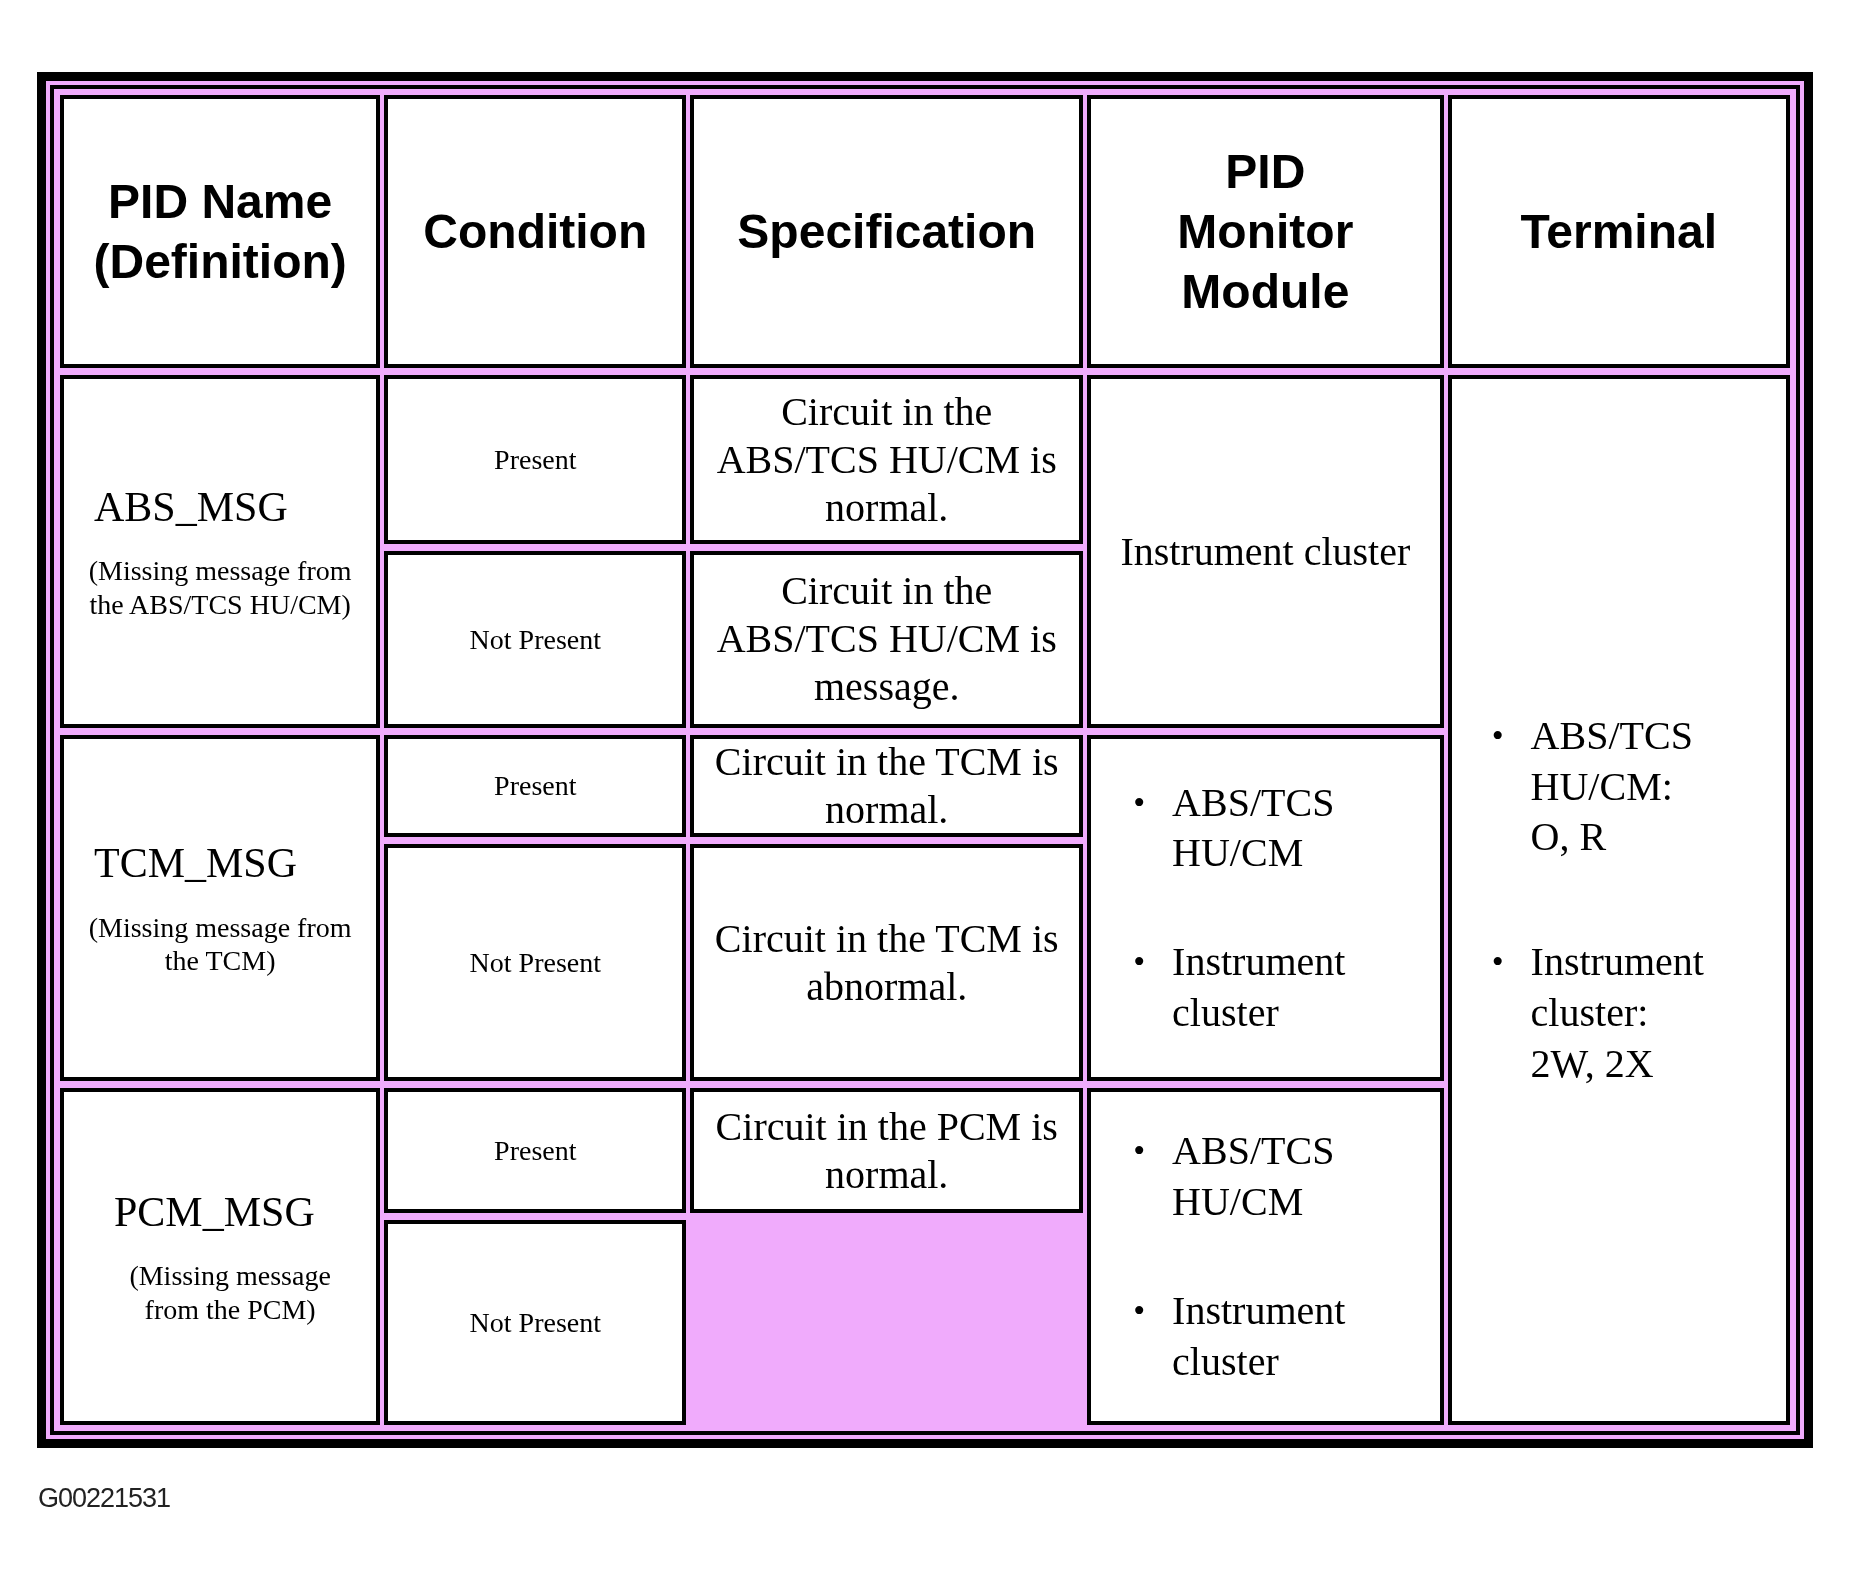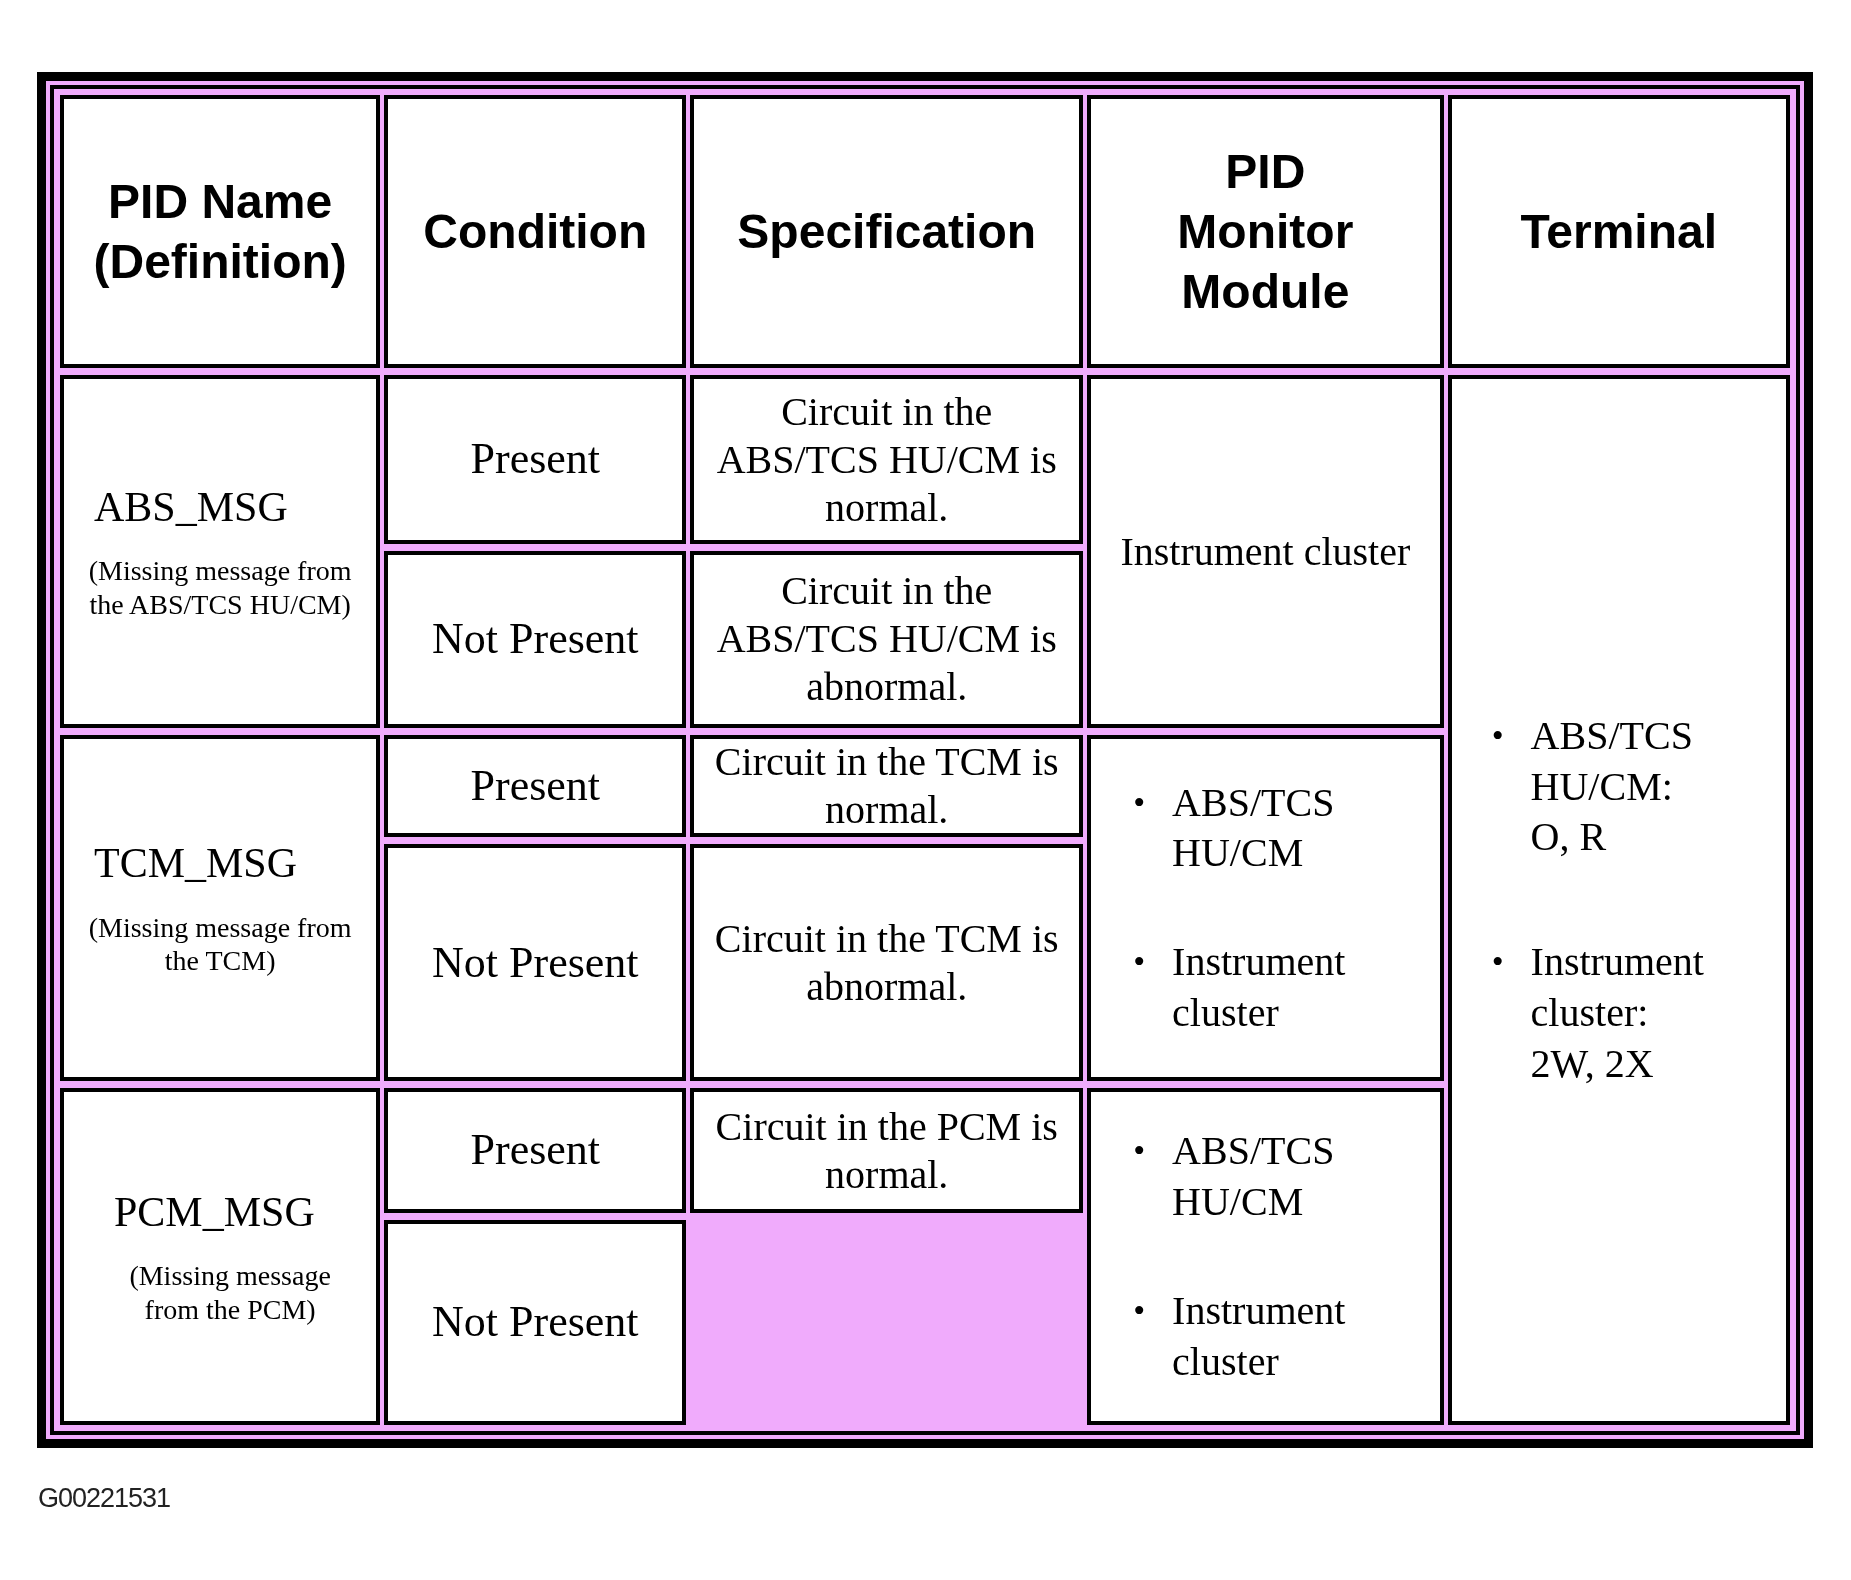--- a/index.html
+++ b/index.html
@@ -63,21 +63,21 @@
     font-size: 48px;
     line-height: 1.25;
   }
 
   
   .name-cell { align-items: stretch; justify-content: center; padding: 10px 14px; }
   .pid-name  { font-size: 42px; text-align: left; padding-left: 16px; }
   .pid-def   { font-size: 28px; text-align: center; margin-top: 22px; padding: 0 6px; }
 
   
-  .cond-cell { font-size: 44px; padding: 2px 17px; }
+  .cond-cell { font-size: 28px; padding: 2px 17px; }
   .spec-cell { font-size: 40px; padding: 2px 10px; }
 
   
   .mon-plain { font-size: 40px; padding: 0 2px; }
 
   
   .bullet-list {
     display: flex;
     flex-direction: column;
     align-items: stretch;
@@ -151,21 +151,21 @@
 Module</div>
       <div class="cell hdr preline cell-h5">Terminal</div>
 
       <div class="cell name-cell cell-name-abs">
         <div class="pid-name">ABS_MSG</div>
         <div class="pid-def">(Missing message from the ABS/TCS HU/CM)</div>
       </div>
       <div class="cell cond-cell cell-cond-abs-p">Present</div>
       <div class="cell spec-cell cell-spec-abs-p">Circuit in the ABS/TCS HU/CM is normal.</div>
       <div class="cell cond-cell cell-cond-abs-n">Not Present</div>
-      <div class="cell spec-cell cell-spec-abs-n">Circuit in the ABS/TCS HU/CM is abnormal.</div>
+      <div class="cell spec-cell cell-spec-abs-n">Circuit in the ABS/TCS HU/CM is message.</div>
       <div class="cell mon-plain cell-mon-abs">Instrument cluster</div>
 
       <div class="cell name-cell cell-name-tcm">
         <div class="pid-name">TCM_MSG</div>
         <div class="pid-def">(Missing message from the TCM)</div>
       </div>
       <div class="cell cond-cell cell-cond-tcm-p">Present</div>
       <div class="cell spec-cell cell-spec-tcm-p">Circuit in the TCM is normal.</div>
       <div class="cell cond-cell cell-cond-tcm-n">Not Present</div>
       <div class="cell spec-cell cell-spec-tcm-n">Circuit in the TCM is abnormal.</div>

